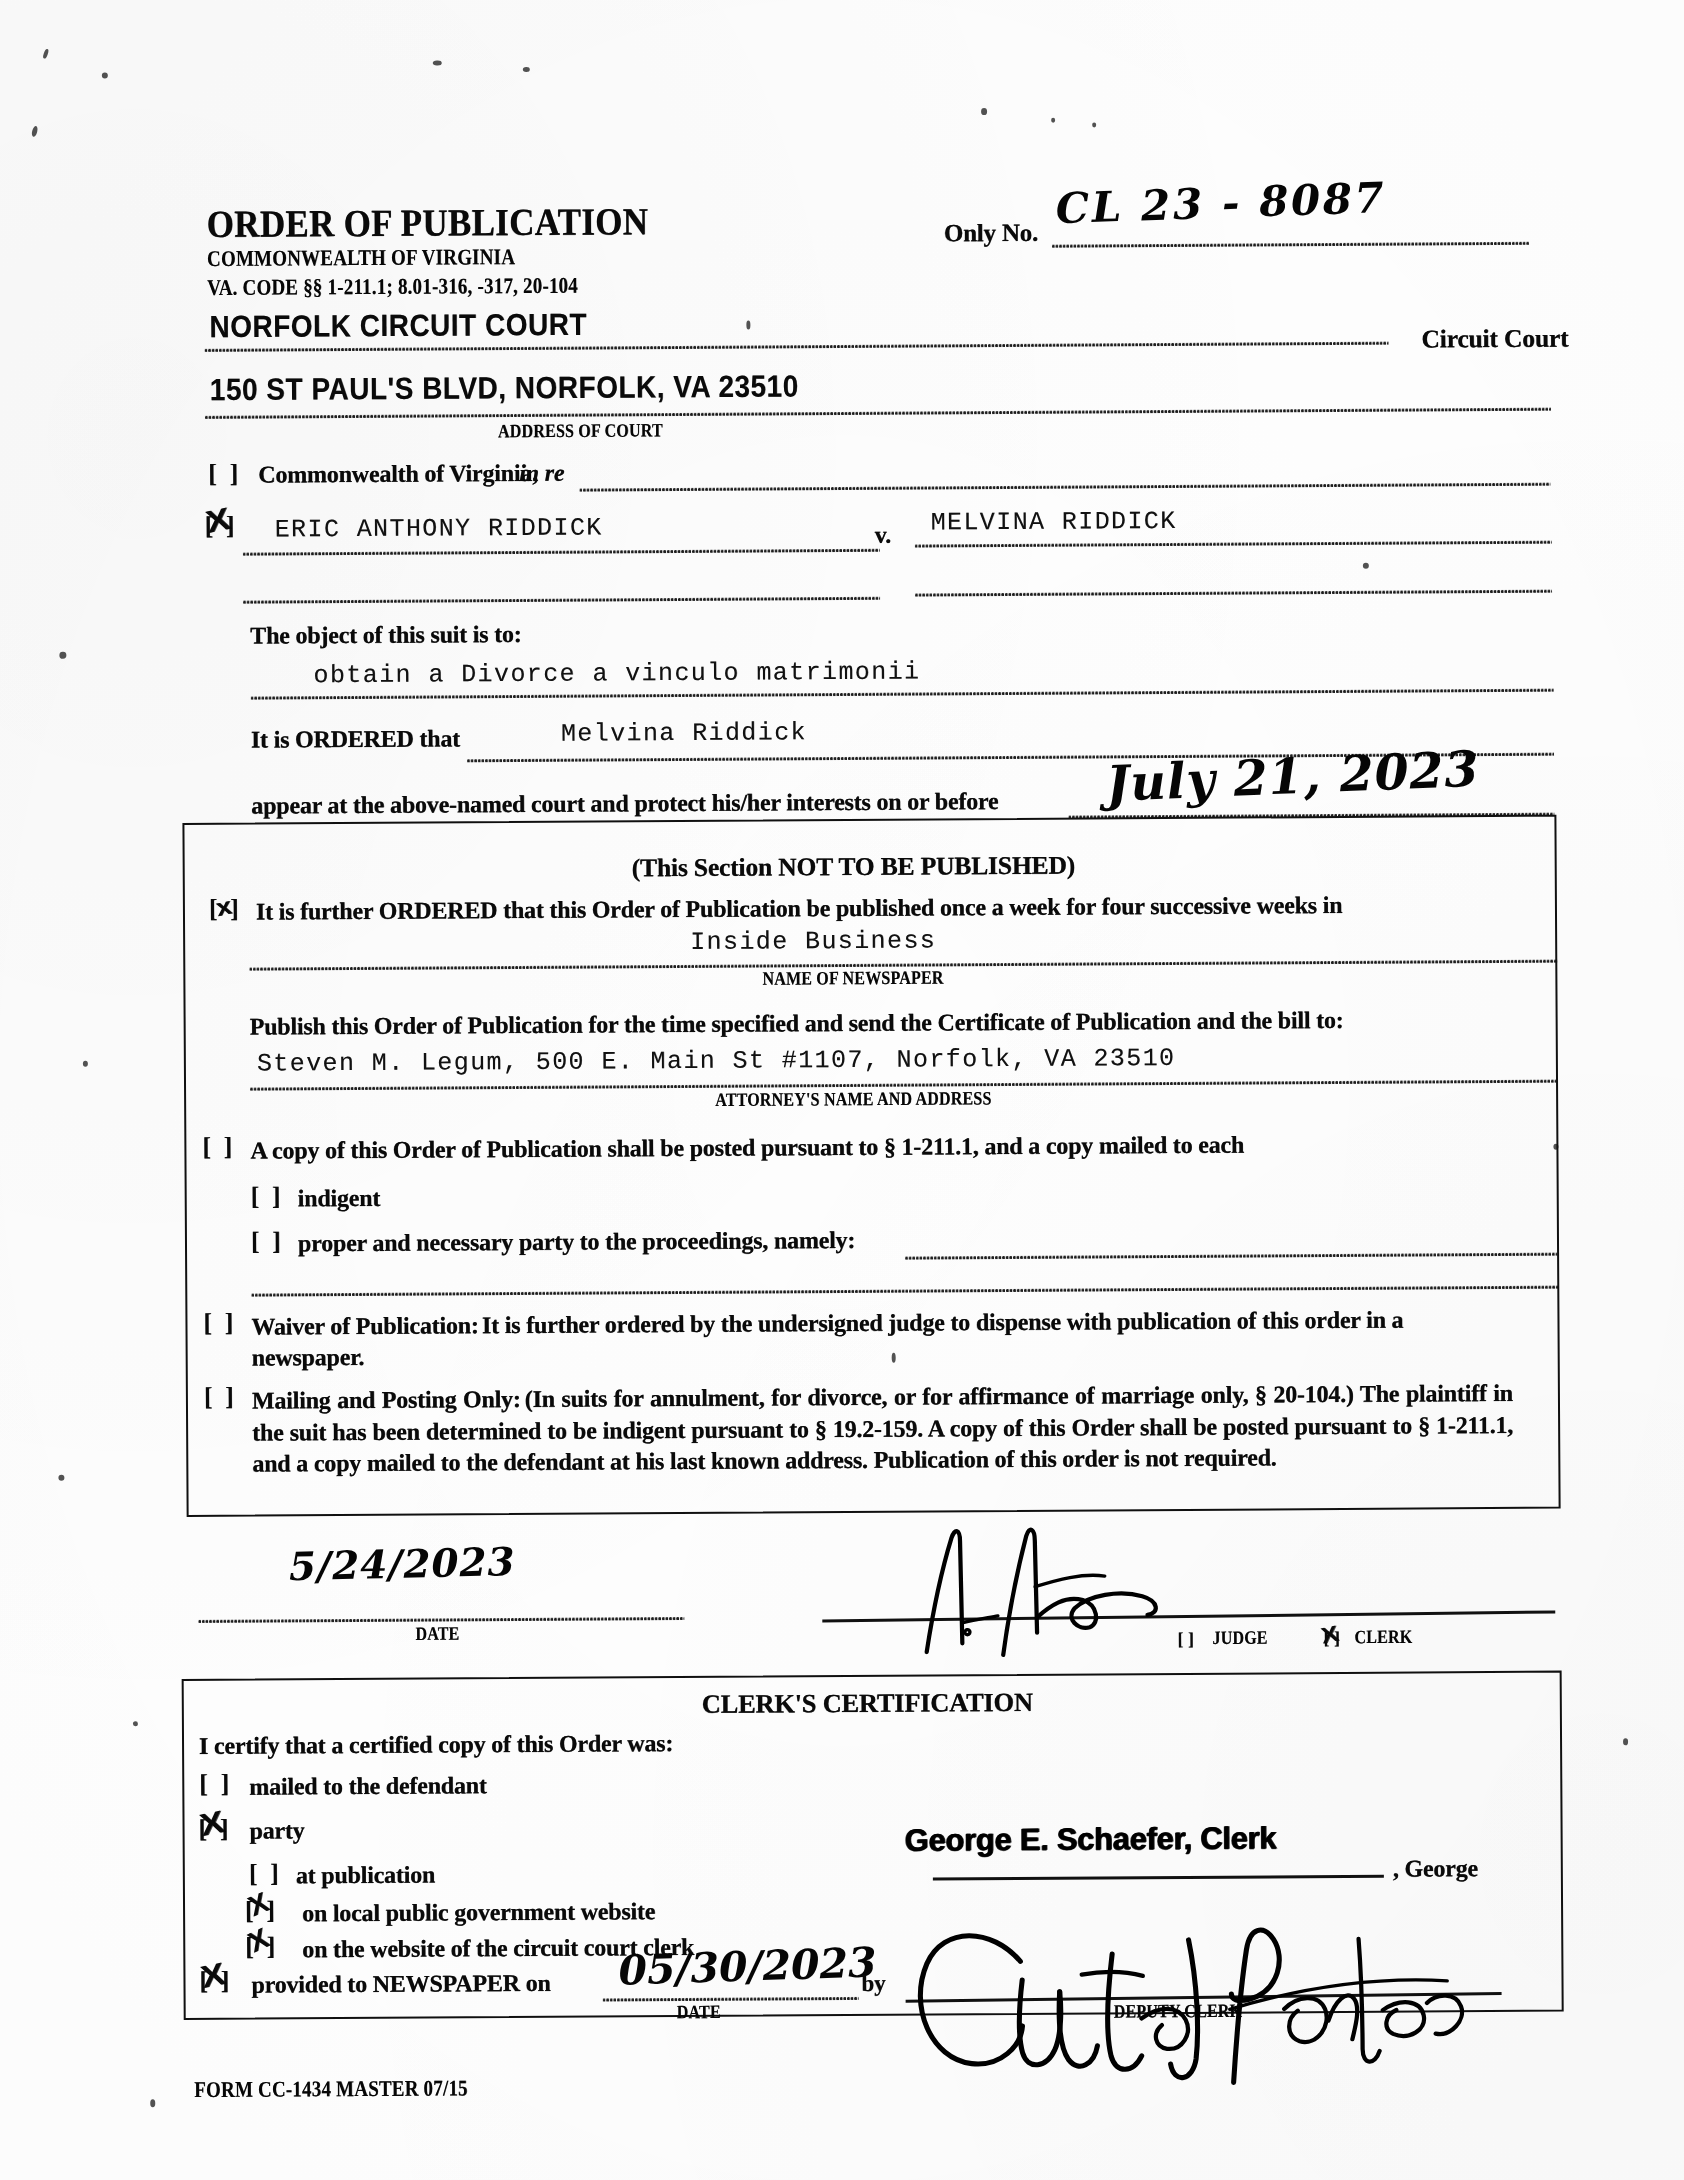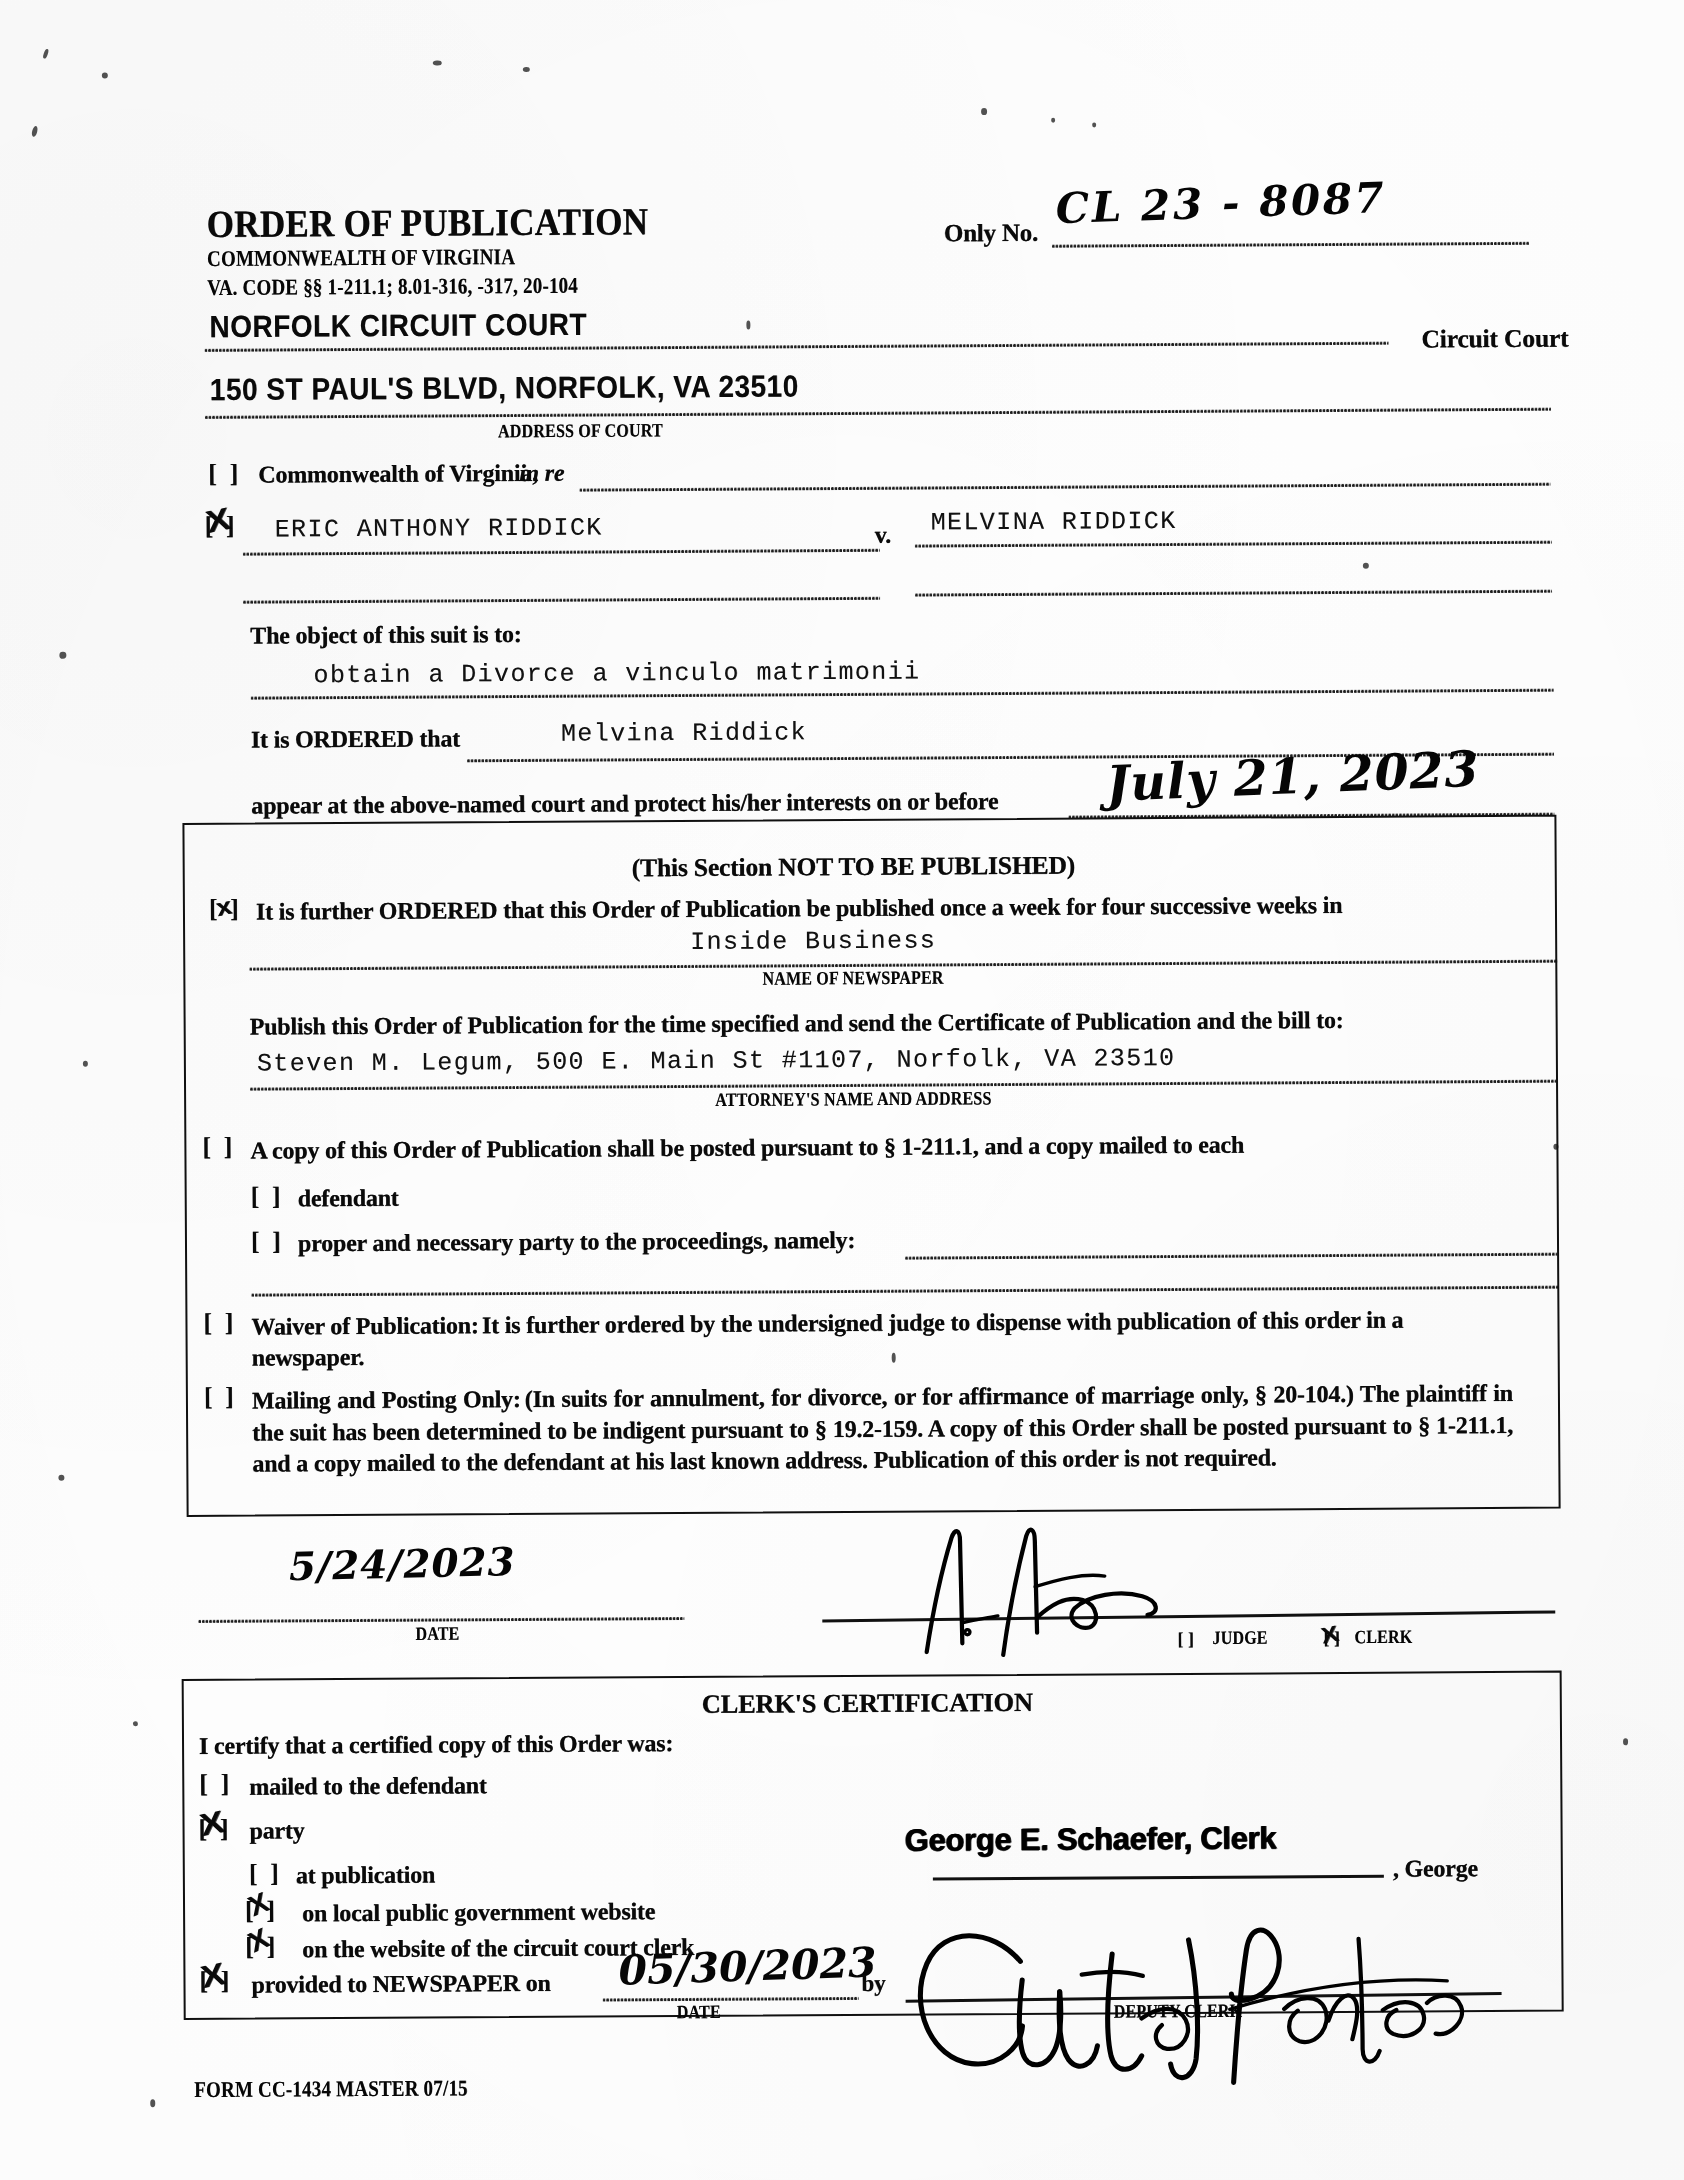--- a/index.html
+++ b/index.html
@@ -252,21 +252,21 @@
   <div class="abs form-text" style="left:249px;top:1009px;font-size:24px;width:1252px;line-height:1.24;">Publish this Order of Publication for the time specified and send the Certificate of Publication and the bill to:</div>
 
   <div class="abs typed" style="left:256px;top:1046px;">Steven M. Legum, 500 E. Main St #1107, Norfolk, VA 23510</div>
   <div class="leader" style="left:249px;top:1083px;width:1308px;"></div>
   <div class="abs smallcapsline" style="left:714px;top:1092px;font-size:16px;">ATTORNEY'S NAME AND ADDRESS</div>
 
   <div class="cb" style="left:201px;top:1130px;">[&nbsp;&nbsp;]</div>
   <div class="abs form-text" style="left:249px;top:1133px;font-size:24px;width:1235px;line-height:1.24;">A copy of this Order of Publication shall be posted pursuant to § 1-211.1, and a copy mailed to each</div>
 
   <div class="cb" style="left:249px;top:1180px;">[&nbsp;&nbsp;]</div>
-  <div class="abs form-text" style="left:296px;top:1182px;font-size:24px;">defendant</div>
+  <div class="abs form-text" style="left:296px;top:1182px;font-size:24px;">indigent</div>
 
   <div class="cb" style="left:249px;top:1225px;">[&nbsp;&nbsp;]</div>
   <div class="abs form-text" style="left:296px;top:1227px;font-size:24px;">proper and necessary party to the proceedings, namely:</div>
   <div class="leader" style="left:903px;top:1256px;width:652px;"></div>
   <div class="leader" style="left:249px;top:1289px;width:1307px;"></div>
 
   <div class="cb" style="left:201px;top:1306px;">[&nbsp;&nbsp;]</div>
   <div class="abs" style="left:249px;top:1308px;width:1250px;">
     <span class="form-text b" style="font-size:24px;">Waiver of Publication:</span>
     <span class="form-text" style="font-size:24px;line-height:1.3;">It is further ordered by the undersigned judge to dispense with publication of this order in a newspaper.</span>

